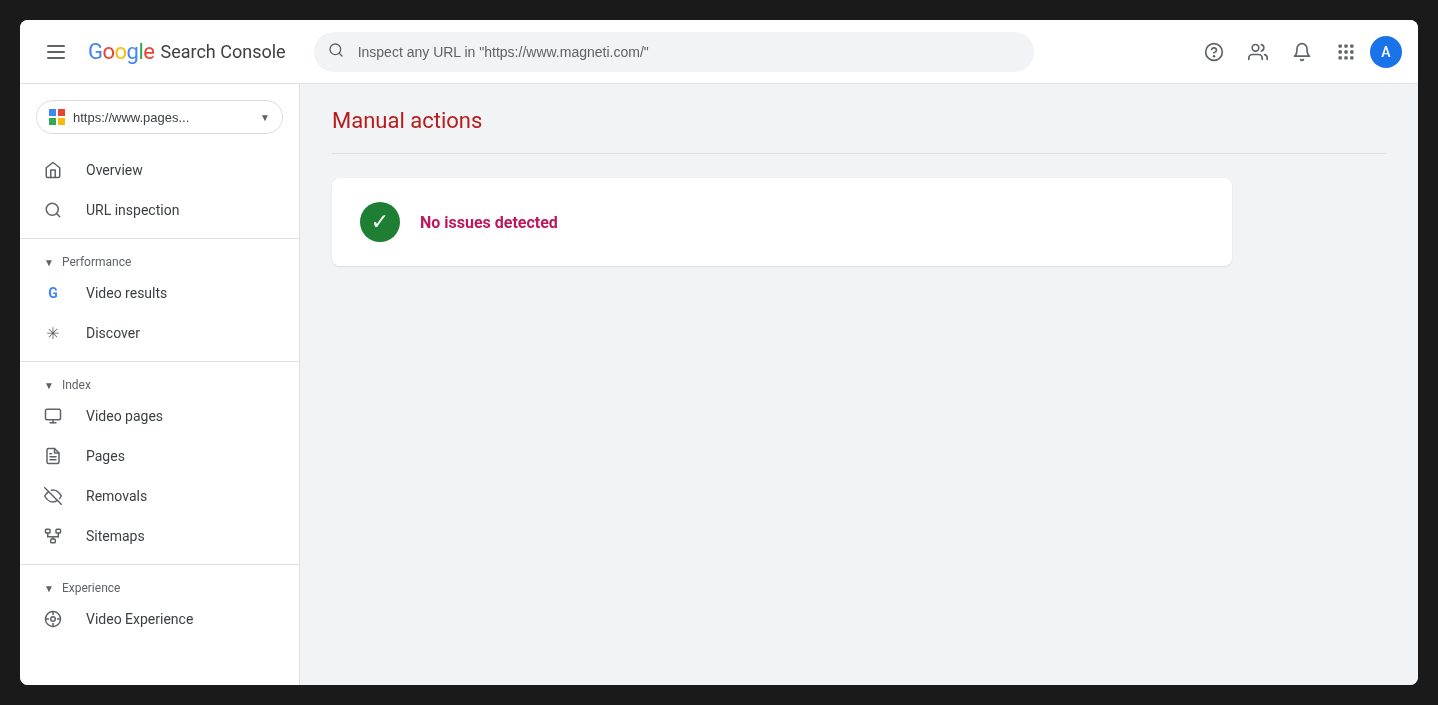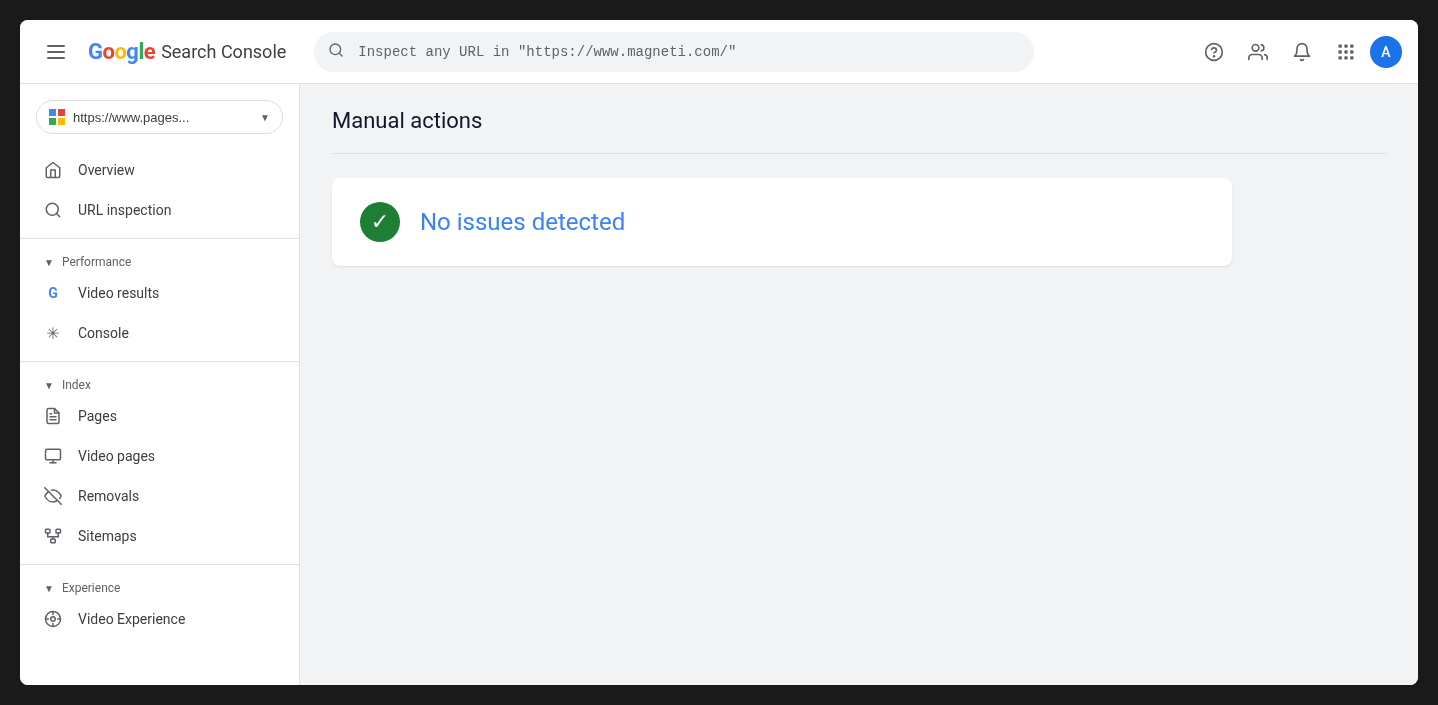--- a/index.html
+++ b/index.html
@@ -68,21 +68,21 @@
 
     .logo-area {
       display: flex;
       align-items: center;
       gap: 4px;
       flex-shrink: 0;
     }
 
     .google-logo {
       font-size: 22px;
-      font-weight: 700;
+      font-weight: 400;
       letter-spacing: -0.5px;
     }
 
     .google-logo .g-blue { color: #4285f4; }
     .google-logo .g-red { color: #ea4335; }
     .google-logo .g-yellow { color: #fbbc05; }
     .google-logo .g-blue2 { color: #4285f4; }
     .google-logo .g-green { color: #34a853; }
     .google-logo .g-red2 { color: #ea4335; }
 
@@ -103,21 +103,20 @@
     .search-bar input {
       width: 100%;
       height: 40px;
       border-radius: 24px;
       border: none;
       background: #f1f3f4;
       padding: 0 16px 0 44px;
       font-size: 14px;
       color: #000000;
       outline: none;
-      font-family: Liberation Mono, monospace;
     }
 
     .search-bar input::placeholder {
       color: #5f6368;
     }
 
     .search-bar-icon {
       position: absolute;
       left: 14px;
       top: 50%;
@@ -216,21 +215,21 @@
       font-size: 10px;
     }
 
     .nav-section {
       padding: 0;
     }
 
     .nav-item {
       display: flex;
       align-items: center;
-      gap: 16px;
+      gap: 24px;
       padding: 0 24px;
       height: 40px;
       cursor: pointer;
       font-size: 14px;
       color: #3c4043;
       border-radius: 0 20px 20px 0;
       margin-right: 12px;
       transition: background 0.1s;
     }
 
@@ -269,21 +268,21 @@
     
     .content-area {
       flex: 1;
       padding: 24px 32px;
       overflow-y: auto;
       background: #f1f3f4;
     }
 
     .page-title {
       font-size: 22px;
-      color: #0f172a;
+      color: #b91c1c;
       font-weight: 400;
       margin-bottom: 20px;
     }
 
     .title-divider {
       height: 1px;
       background: #e0e0e0;
       margin-bottom: 24px;
     }
 
@@ -312,23 +311,23 @@
       justify-content: center;
     }
 
     .check-mark {
       color: white;
       font-size: 22px;
       line-height: 1;
     }
 
     .status-text {
-      font-size: 24px;
-      color: #3b82f6;
-      font-weight: 400;
+      font-size: 16px;
+      color: #be185d;
+      font-weight: 700;
     }
   </style>
 </head>
 <body>
 
 <div class="browser-window">
 
   <div class="top-bar">
     <button class="menu-icon-btn" title="Main menu">
       <div class="hamburger-icon">
@@ -439,52 +438,52 @@
         <span class="chevron-down">▼</span>
         <span>Performance</span>
       </div>
       <div class="nav-section">
         <div class="nav-item">
           <span class="nav-item-icon" style="font-size:14px; font-weight:bold; color:#4285f4;">G</span>
           <span>Video results</span>
         </div>
         <div class="nav-item">
           <span class="nav-item-icon" style="font-size:16px; color:#5f6368;">✳</span>
-          <span>Console</span>
+          <span>Discover</span>
         </div>
       </div>
 
       <div class="divider"></div>
 
       <div class="section-header">
         <span class="chevron-down">▼</span>
         <span>Index</span>
       </div>
       <div class="nav-section">
+        <div class="nav-item">
+          <span class="nav-item-icon">
+            <svg width="18" height="18" viewBox="0 0 24 24" fill="none" stroke="#5f6368" stroke-width="2" stroke-linecap="round" stroke-linejoin="round">
+              <rect x="2" y="3" width="20" height="14" rx="2" ry="2"></rect>
+              <line x1="8" y1="21" x2="16" y2="21"></line>
+              <line x1="12" y1="17" x2="12" y2="21"></line>
+            </svg>
+          </span>
+          <span>Video pages</span>
+        </div>
         <div class="nav-item">
           <span class="nav-item-icon">
             <svg width="18" height="18" viewBox="0 0 24 24" fill="none" stroke="#5f6368" stroke-width="2" stroke-linecap="round" stroke-linejoin="round">
               <path d="M14 2H6a2 2 0 0 0-2 2v16a2 2 0 0 0 2 2h12a2 2 0 0 0 2-2V8z"></path>
               <polyline points="14 2 14 8 20 8"></polyline>
               <line x1="16" y1="13" x2="8" y2="13"></line>
               <line x1="16" y1="17" x2="8" y2="17"></line>
               <polyline points="10 9 9 9 8 9"></polyline>
             </svg>
           </span>
           <span>Pages</span>
-        </div>
-        <div class="nav-item">
-          <span class="nav-item-icon">
-            <svg width="18" height="18" viewBox="0 0 24 24" fill="none" stroke="#5f6368" stroke-width="2" stroke-linecap="round" stroke-linejoin="round">
-              <rect x="2" y="3" width="20" height="14" rx="2" ry="2"></rect>
-              <line x1="8" y1="21" x2="16" y2="21"></line>
-              <line x1="12" y1="17" x2="12" y2="21"></line>
-            </svg>
-          </span>
-          <span>Video pages</span>
         </div>
         <div class="nav-item">
           <span class="nav-item-icon">
             <svg width="18" height="18" viewBox="0 0 24 24" fill="none" stroke="#5f6368" stroke-width="2" stroke-linecap="round" stroke-linejoin="round">
               <path d="M17.94 17.94A10.07 10.07 0 0 1 12 20c-7 0-11-8-11-8a18.45 18.45 0 0 1 5.06-5.94"></path>
               <path d="M9.9 4.24A9.12 9.12 0 0 1 12 4c7 0 11 8 11 8a18.5 18.5 0 0 1-2.16 3.19"></path>
               <line x1="1" y1="1" x2="23" y2="23"></line>
             </svg>
           </span>
           <span>Removals</span>

